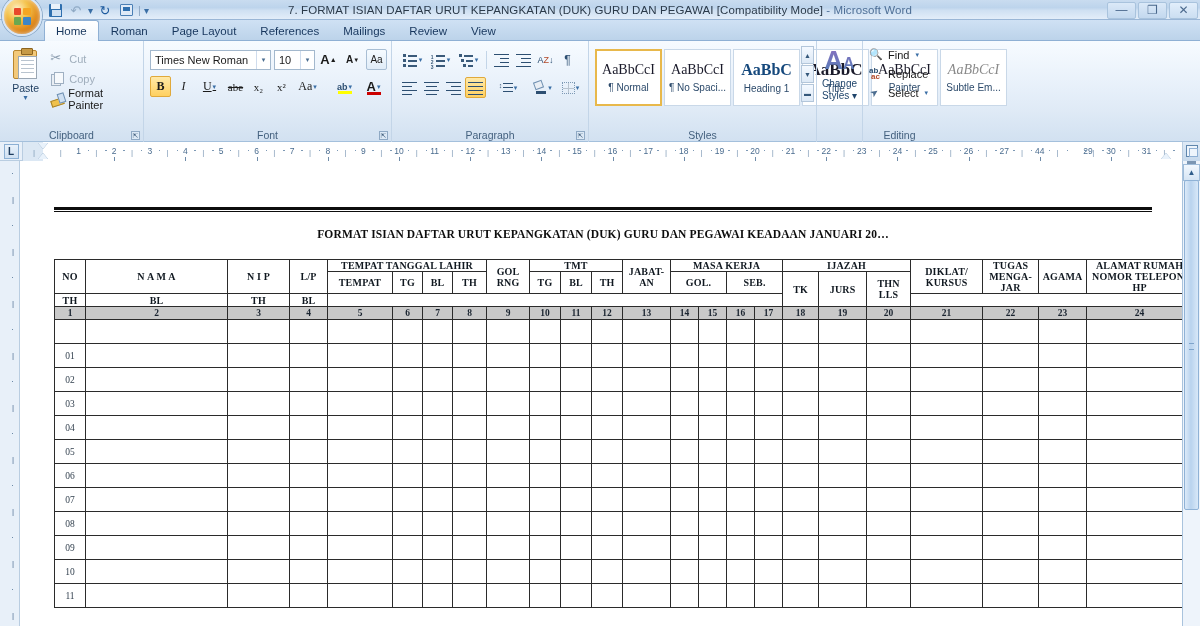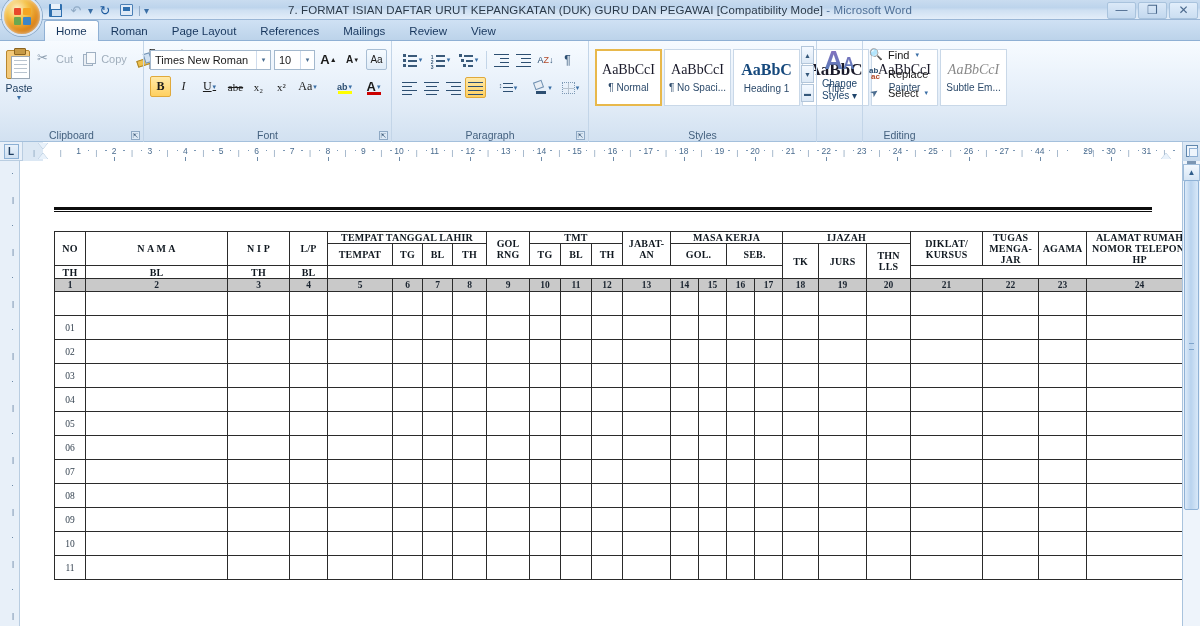--- a/index.html
+++ b/index.html
@@ -103,21 +103,21 @@
   #g-clip { width: 143px; display:flex; }
   .paste-col { width: 46px; display:flex; flex-direction:column; align-items:center; padding-top:4px; }
   .paste-icon { width: 30px; height: 33px; position: relative; }
   .clipbd { position:absolute; left:2px; top:2px; width:24px; height:29px; background:#f3c97a;
             border:1px solid #b8862f; border-radius:2px; }
   .clipbd::before{content:"";position:absolute;left:7px;top:-3px;width:10px;height:5px;background:#c79a46;border:1px solid #8c6420;border-radius:1px;}
   .paper { position:absolute; left:7px; top:8px; width:19px; height:23px; background:#fff; border:1px solid #9aa7b4; }
   .paper i { display:block; height:1px; background:#b9c4cf; margin:3px 2px 0 2px; }
   .paste-label { font-size:10.5px; color:#1d3c5e; margin-top:1px; }
   .paste-arr { font-size:8px; color:#3a6ea5; line-height:7px; }
-  .clip-items { display:flex; flex-direction:row; justify-content:flex-start; padding-top:6px; gap:3px; }
+  .clip-items { display:flex; flex-direction:column; justify-content:flex-start; padding-top:6px; gap:3px; }
   .clip-item { display:flex; align-items:center; gap:5px; font-size:11px; height:17px; padding:0 3px; }
   .clip-item.dim { color:#a0aebc; }
   .clip-item.on { color:#1a1a1a;justify-content:center; }
   .ic-scissors, .ic-copy, .ic-brush { width:14px; height:14px; position:relative; display:inline-block; }
   .ic-scissors::before{content:"\2702";font-size:13px;color:#8c9daf;position:absolute;left:0;top:-2px;}
   .ic-copy::before{content:"";position:absolute;left:1px;top:2px;width:8px;height:10px;background:#e9eef4;border:1px solid #9fb0c2;}
   .ic-copy::after{content:"";position:absolute;left:4px;top:0;width:8px;height:10px;background:#f6f9fc;border:1px solid #9fb0c2;}
   .ic-brush::before{content:"";position:absolute;left:1px;top:7px;width:11px;height:5px;background:#f0c14b;border:1px solid #a5822c;transform:rotate(-18deg);}
   .ic-brush::after{content:"";position:absolute;left:8px;top:1px;width:5px;height:8px;background:#cfe0f2;border:1px solid #6f90b2;transform:rotate(-18deg);}
 
@@ -738,20 +738,21 @@
       <div class="vr-tick" style="top: 372px;">·</div>
       <div class="vr-tick" style="top: 398px;">|</div>
       <div class="vr-tick" style="top: 424px;">·</div>
       <div class="vr-tick" style="top: 450px;">|</div>
     </div>
 
   <div id="canvas-area">
     <div id="page">
       <div id="page-inner">
         <div id="kop-rule"></div>
+        <div id="subtitle">FORMAT ISIAN DAFTAR URUT KEPANGKATAN (DUK) GURU DAN PEGAWAI KEADAAN JANUARI 20…</div>
 
         <table id="duk">
           <colgroup>
             <col style="width:31px">
               <col style="width:142px">
               <col style="width:62px">
               <col style="width:38px">
             <col style="width:65px">
               <col style="width:30px">
               <col style="width:30px">

